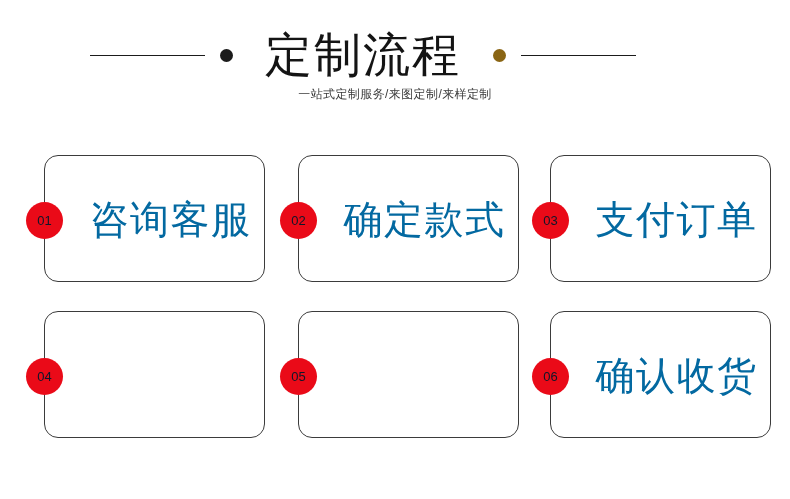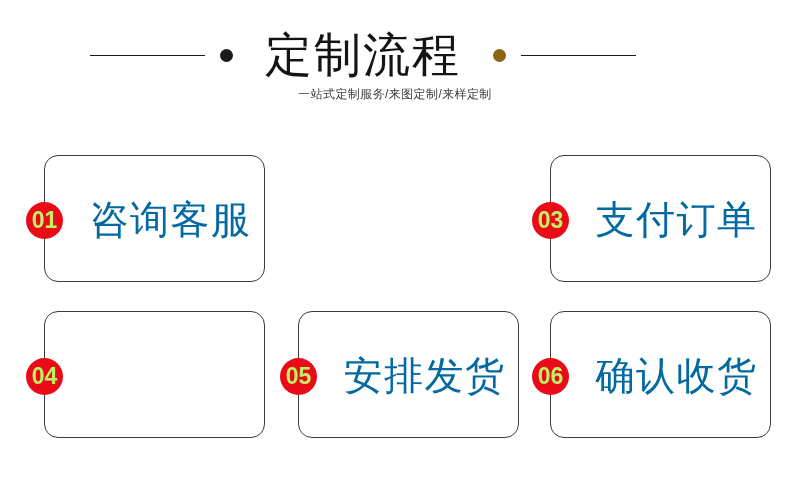--- a/index.html
+++ b/index.html
@@ -103,23 +103,23 @@
   .card.c5 { left: 506px; top: 156px; }
 
   .badge {
     position: absolute;
     left: -19px;
     top: 46px;
     width: 37px;
     height: 37px;
     border-radius: 50%;
     background: #ea0a18;
-    color: #bef264;
-    font-size: 23px;
-    font-weight: bold;
+    color: #0f172a;
+    font-size: 13px;
+    font-weight: normal;
     display: flex;
     align-items: center;
     justify-content: center;
     letter-spacing: 0px;
     z-index: 3;
   }
 
   .card-label {
     position: absolute;
     left: 42px;
@@ -153,33 +153,36 @@
 
 </div>
 
 <div class="grid">
 
   <div class="card c0">
     <div class="badge">01</div>
     <div class="card-label">咨询客服</div>
   </div>
 
+  <div class="card c1">
+    <div class="badge">02</div>
+    <div class="card-label">确定款式</div>
+  </div>
 
   <div class="card c2">
     <div class="badge">03</div>
     <div class="card-label">支付订单</div>
   </div>
 
   <div class="card c3">
     <div class="badge">04</div>
   </div>
 
   <div class="card c4">
     <div class="badge">05</div>
-    <div class="card-label">安排发货</div>
   </div>
 
   <div class="card c5">
     <div class="badge">06</div>
     <div class="card-label">确认收货</div>
   </div>
 
 </div>
 
 </body></html>

